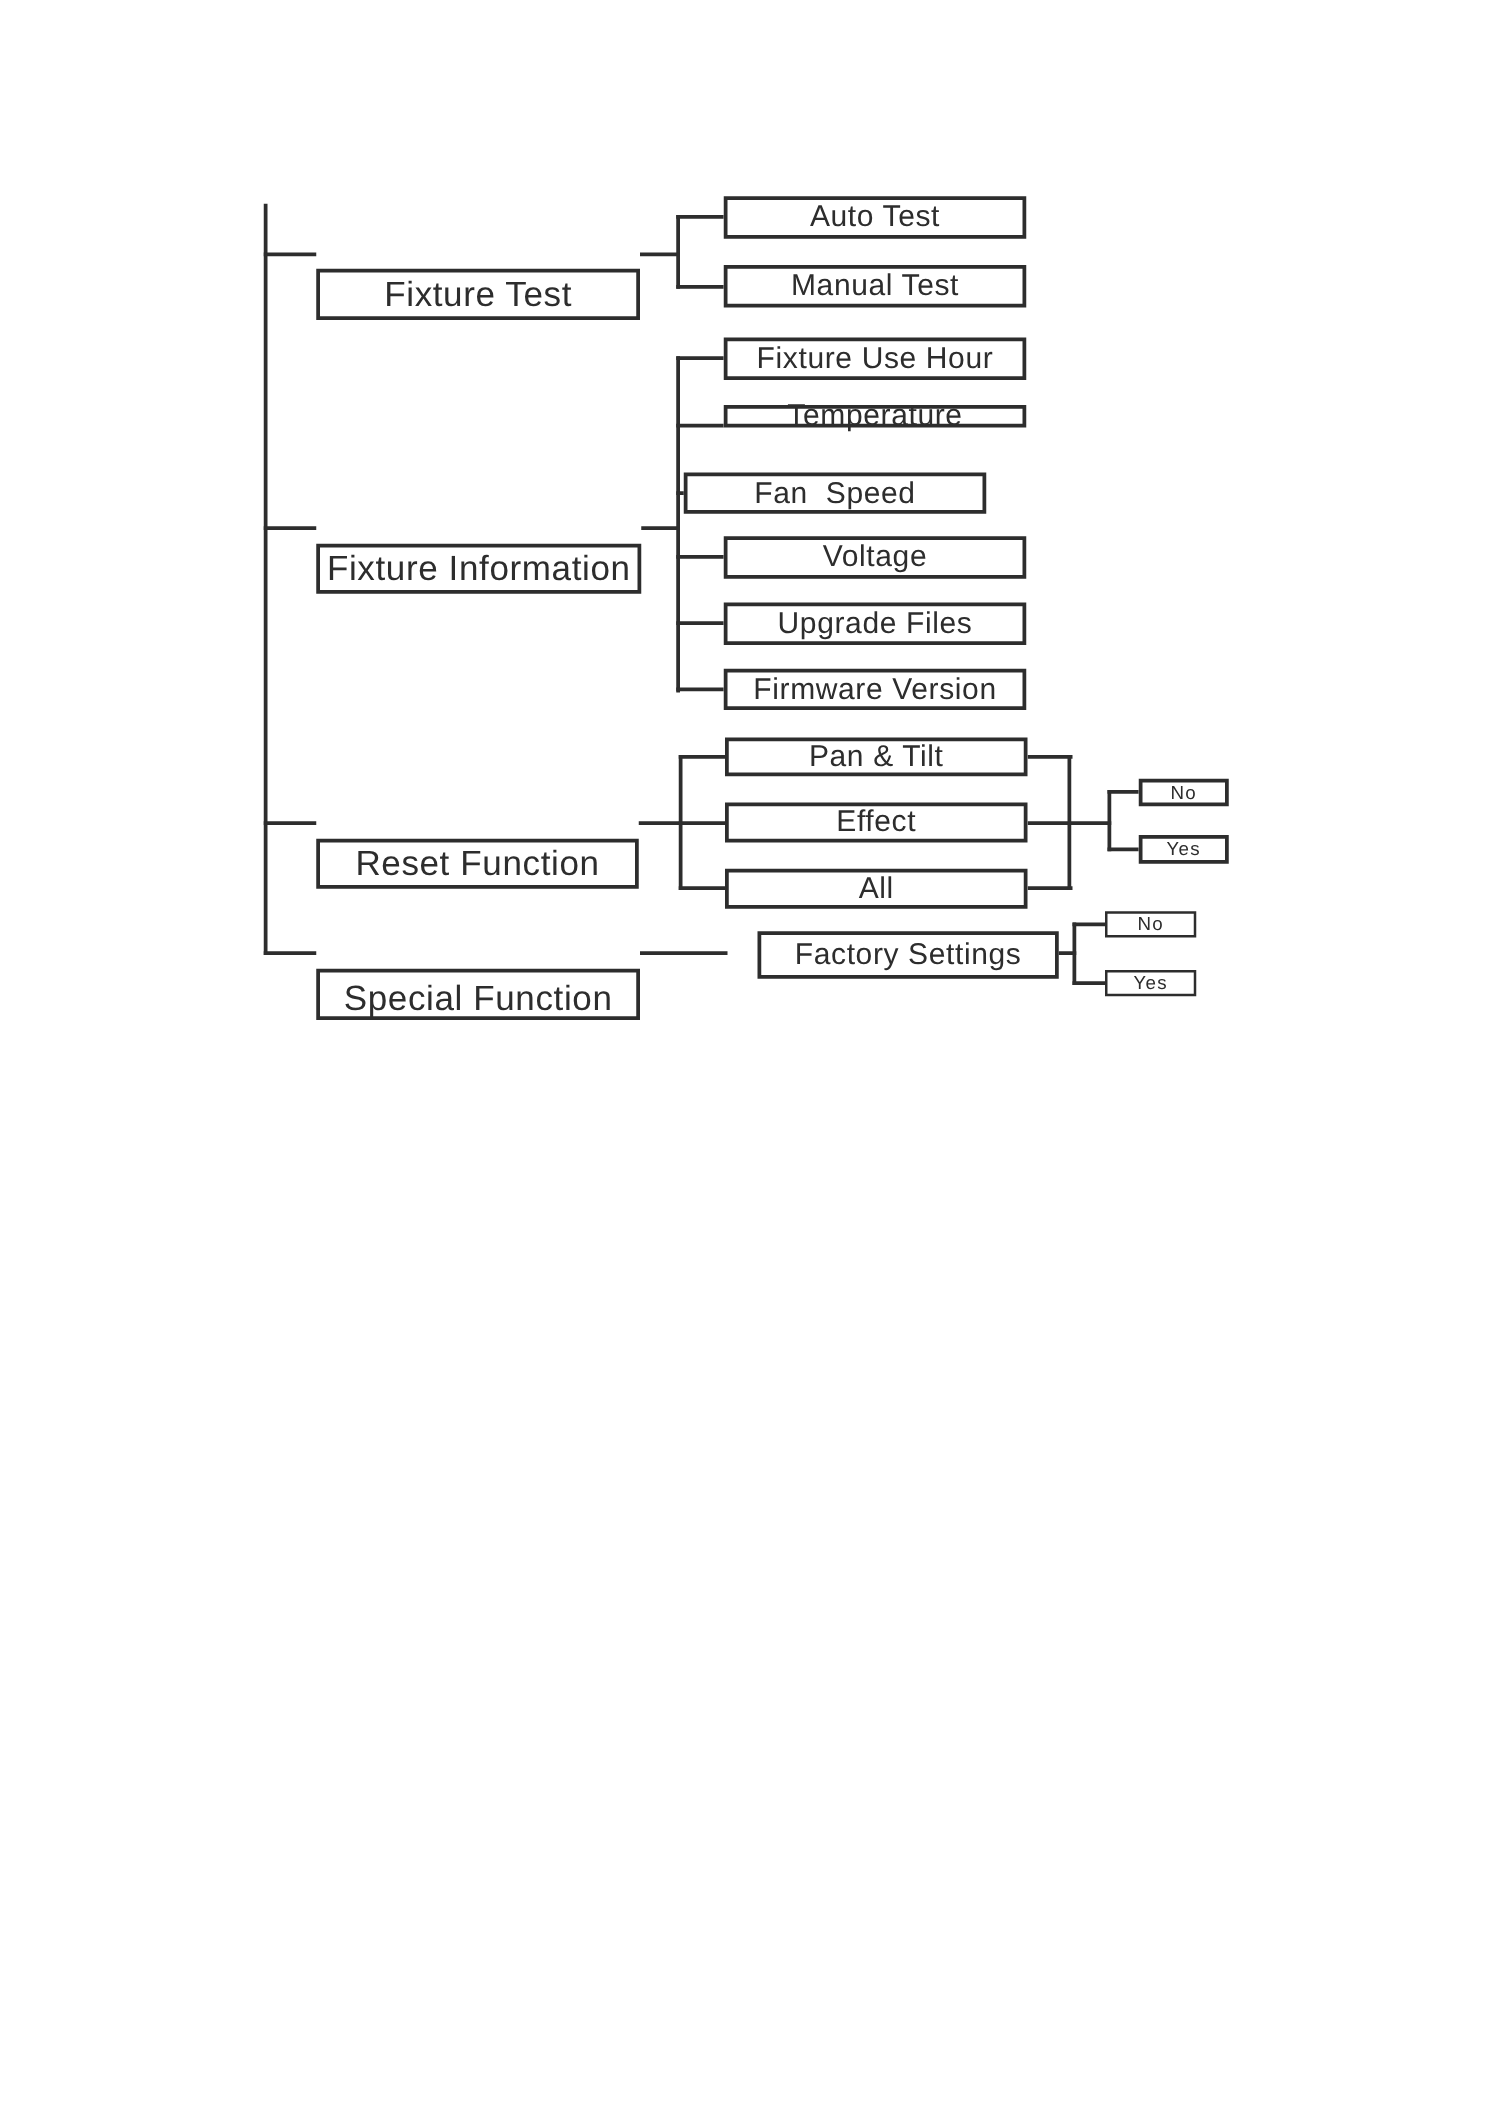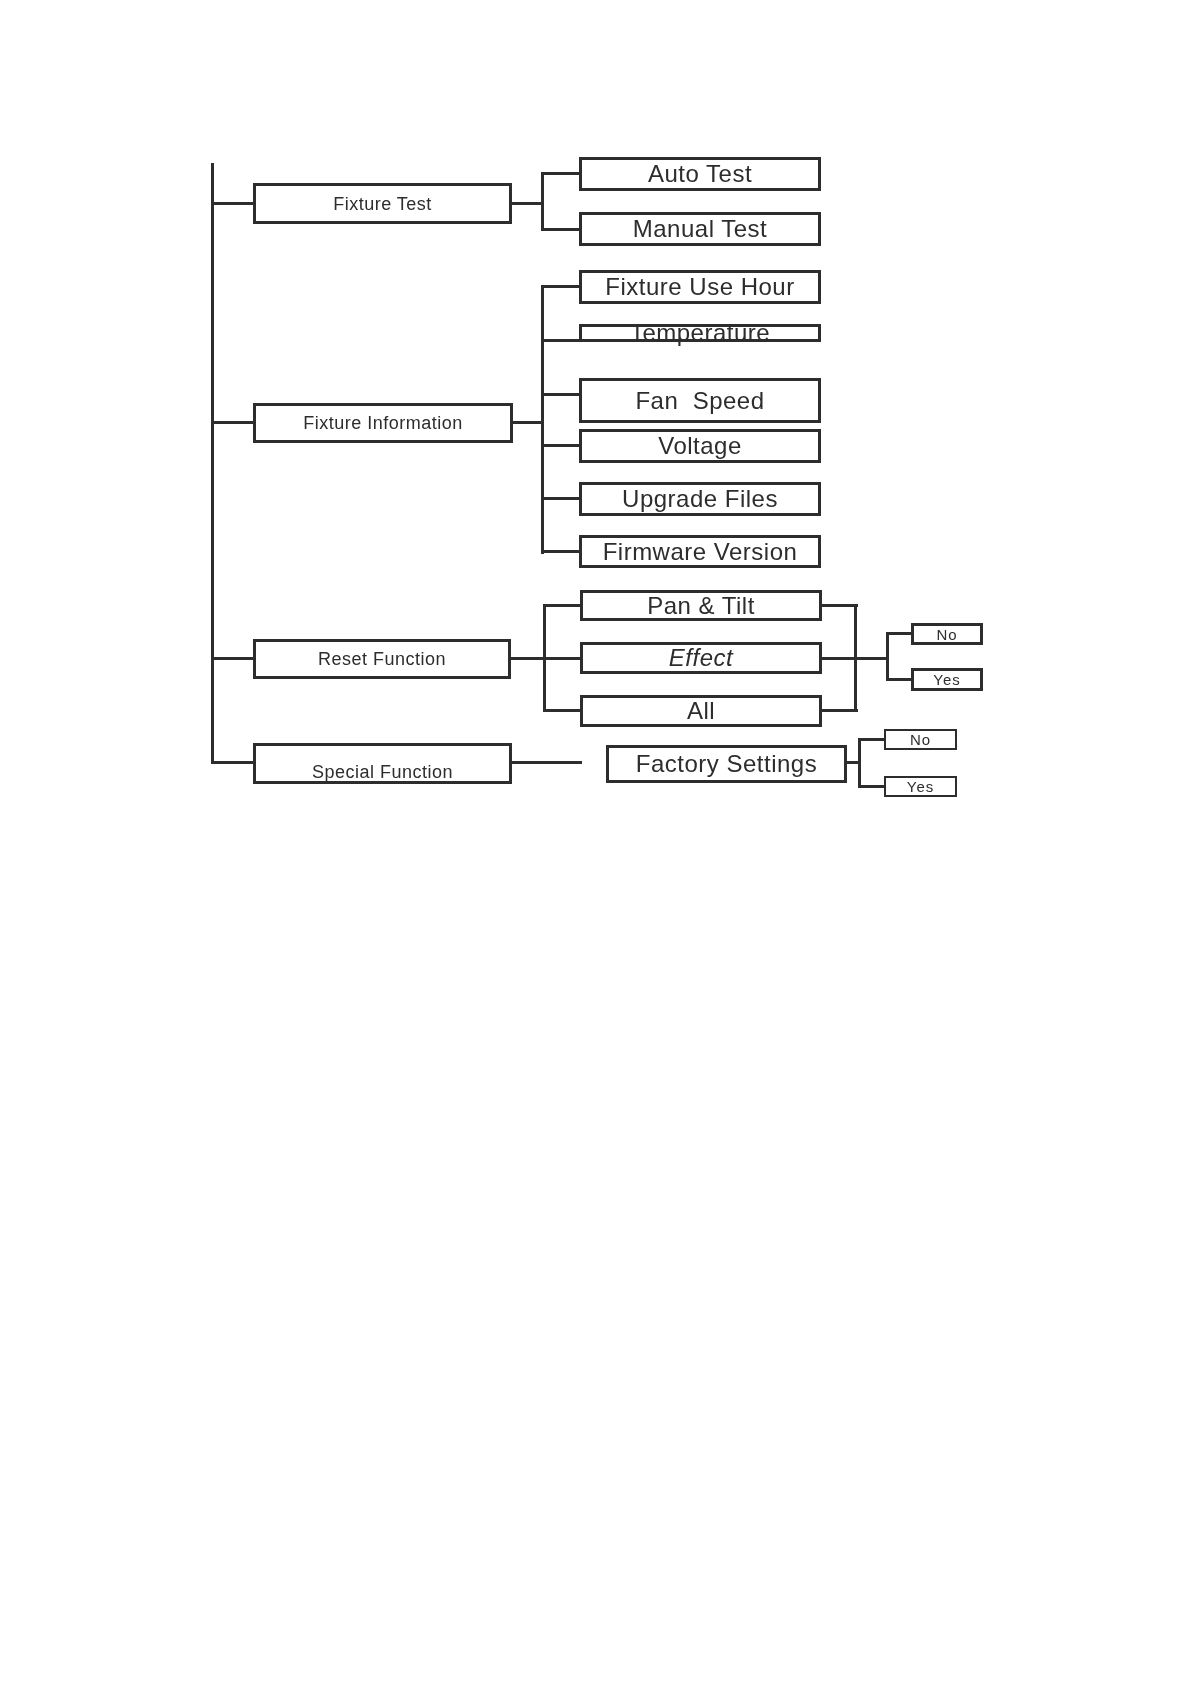--- a/index.html
+++ b/index.html
@@ -17,21 +17,21 @@
     position: absolute;
     box-sizing: border-box;
     border: 3px solid #2d2d2d;
     background: #ffffff;
     display: flex;
     align-items: center;
     justify-content: center;
     white-space: pre;
     line-height: 1;
   }
-  .l1 { font-size: 18px; letter-spacing: 0.5px; }
+  .l1 { font-size: 28px; letter-spacing: 0.5px; margin-top: 32px; }
   .l2 { font-size: 24px; letter-spacing: 0.5px; }
   .sm { font-size: 15px; letter-spacing: 1px; border-width: 3px; }
   .sm2 { font-size: 15px; letter-spacing: 1px; border-width: 2px; }
 </style>
 </head>
 <body>
 
 <div class="canvas">
 
   <div class="ln" style="left:211px; top:163px; width:3px; height:601px;"></div>
@@ -92,37 +92,37 @@
   <div class="node l2" style="left:579px; top:212px; width:242px; height:34px;">
     <span>Manual Test</span>
   </div>
 
   <div class="node l2" style="left:579px; top:270px; width:242px; height:34px;">
     <span>Fixture Use Hour</span>
   </div>
   <div class="node l2" style="left:579px; top:324px; width:242px; height:18px;">
     <span>Temperature</span>
   </div>
-  <div class="node l2" style="left:579px; top:378px; width:242px; height:45px;">
+  <div class="node l2" style="left:547px; top:378px; width:242px; height:33px;">
     <span>Fan  Speed</span>
   </div>
   <div class="node l2" style="left:579px; top:429px; width:242px; height:34px;">
     <span>Voltage</span>
   </div>
   <div class="node l2" style="left:579px; top:482px; width:242px; height:34px;">
     <span>Upgrade Files</span>
   </div>
   <div class="node l2" style="left:579px; top:535px; width:242px; height:33px;">
     <span>Firmware Version</span>
   </div>
 
   <div class="node l2" style="left:580px; top:590px; width:242px; height:31px;">
     <span>Pan &amp; Tilt</span>
   </div>
-  <div class="node l2" style="left:580px; top:642px; width:242px; height:32px;font-style:italic;">
+  <div class="node l2" style="left:580px; top:642px; width:242px; height:32px;">
     <span>Effect</span>
   </div>
   <div class="node l2" style="left:580px; top:695px; width:242px; height:32px;">
     <span>All</span>
   </div>
   <div class="node sm" style="left:911px; top:623px; width:72px; height:22px;">
     <span>No</span>
   </div>
   <div class="node sm" style="left:911px; top:668px; width:72px; height:23px;">
     <span>Yes</span>

